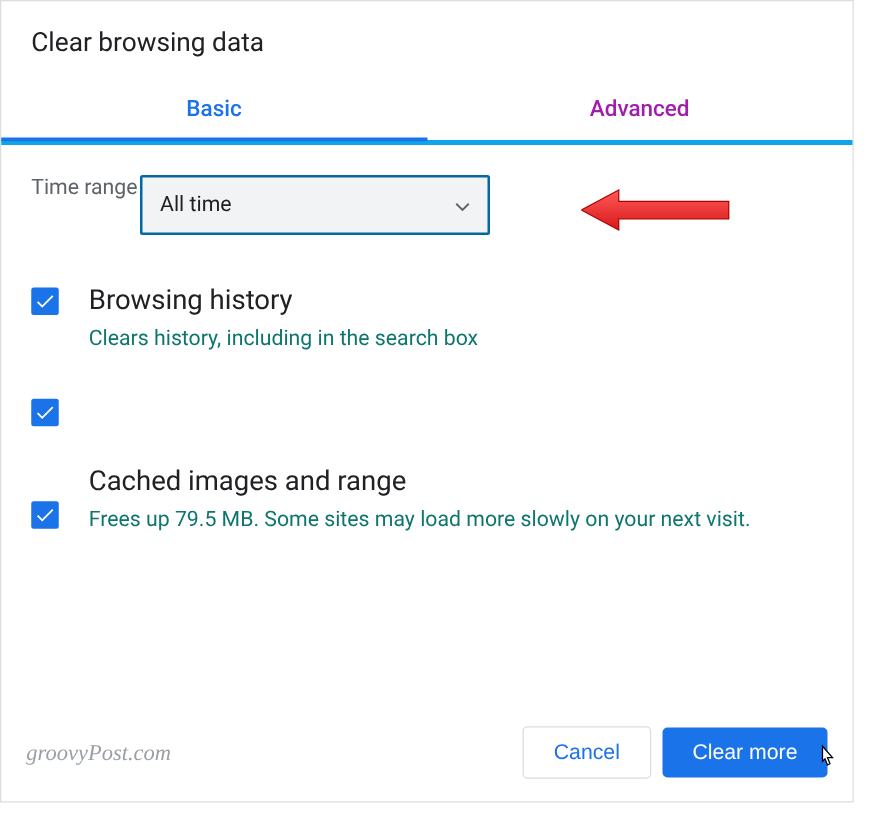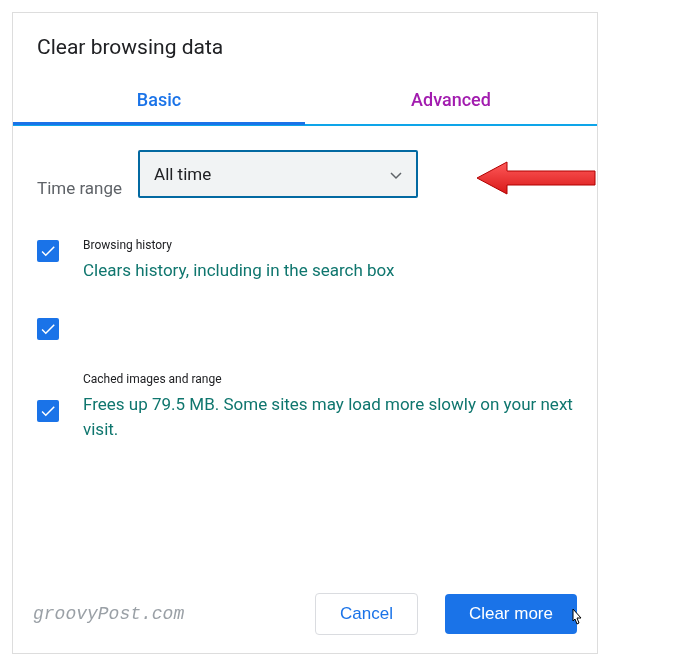--- a/index.html
+++ b/index.html
@@ -9,35 +9,35 @@
     }
     body {
       font-family: 'Segoe UI', Roboto, Arial, sans-serif;
       background: #fff;
       width: 699px;
       height: 658px;
       position: relative;
     }
     .dialog {
       border: 1px solid #ddd;
-      margin: 12px;
-      width: 586px;
+      margin: 0;
+      width: 683px;
       height: 642px;
       position: relative;
       background: #fff;
     }
     .dialog-title {
       font-size: 21px;
       color: #202124;
       padding: 22px 24px 16px 24px;
       font-weight: 400;
     }
     .tabs {
       display: flex;
-      border-bottom: 2px solid #0ea5e9;
+      border-bottom: 4px solid #0ea5e9;
       justify-content: center;
     }
     .tab {
       flex: 1;
       text-align: center;
       padding: 14px 0;
       font-size: 18px;
       cursor: pointer;
       color: #a21caf;
       font-weight: 500;
@@ -53,22 +53,22 @@
       left: 0;
       right: 0;
       height: 3px;
       background: #1a73e8;
     }
     .content {
       padding: 24px;
     }
     .time-range-row {
       display: flex;
-      align-items: flex-end;
-      gap: 16px;
+      align-items: flex-start;
+      gap: 2px;
       margin-bottom: 40px;
       position: relative;
     }
     .time-range-label {
       color: #5f6368;
       font-size: 17px;
     }
     .dropdown {
       display: flex;
       align-items: center;
@@ -117,21 +117,21 @@
     }
     .checkbox svg {
       width: 18px;
       height: 18px;
       fill: #fff;
     }
     .option-text {
       flex: 1;
     }
     .option-title {
-      font-size: 12px;
+      font-size: 22px;
       color: #202124;
       margin-bottom: 6px;
     }
     .option-desc {
       font-size: 17px;
       color: #0f766e;
       line-height: 1.5;
     }
     .footer {
       position: absolute;
@@ -140,25 +140,25 @@
       right: 0;
       display: flex;
       align-items: center;
       justify-content: space-between;
       padding: 18px 20px;
     }
     .watermark {
       color: #9aa0a6;
       font-size: 18px;
       font-style: italic;
-      font-family: Liberation Mono, monospace;
+      font-family: Liberation Serif, serif;
     }
     .buttons {
       display: flex;
-      gap: 27px;
+      gap: 9px;
       align-items: center;
     }
     .btn {
       padding: 10px 24px;
       border-radius: 4px;
       font-size: 17px;
       cursor: pointer;
       font-weight: 500;
       border: none;
     }

